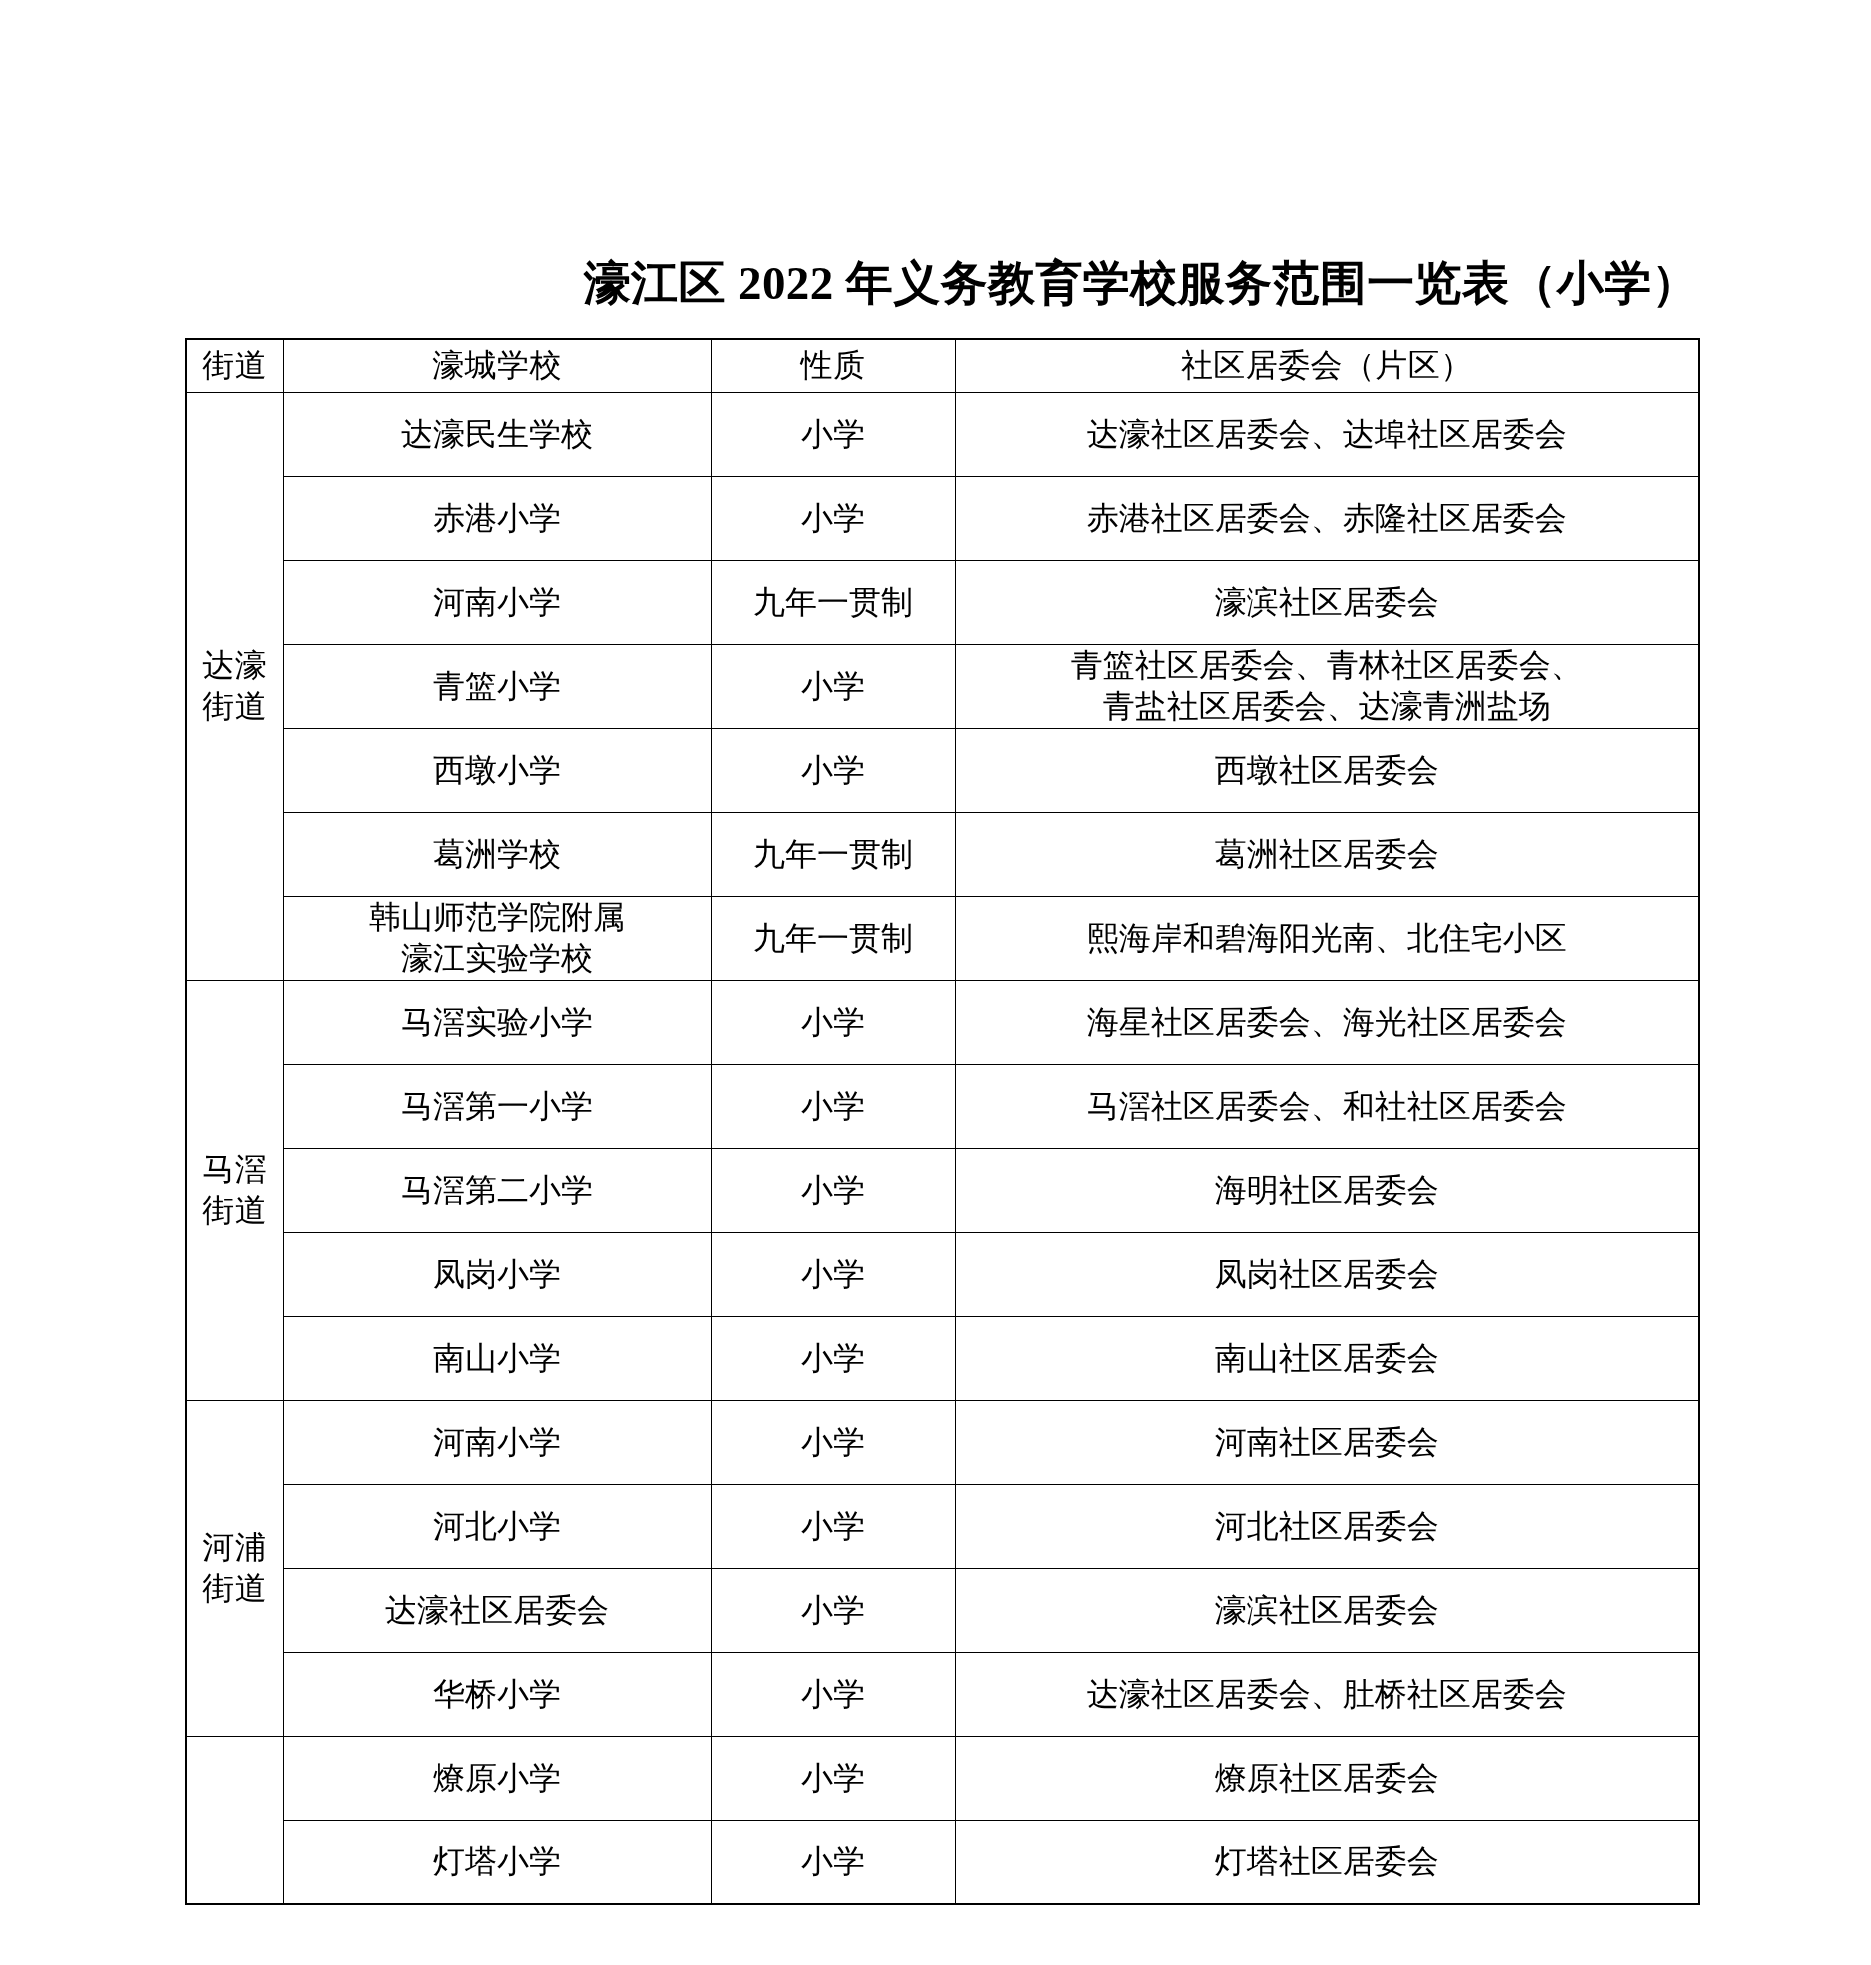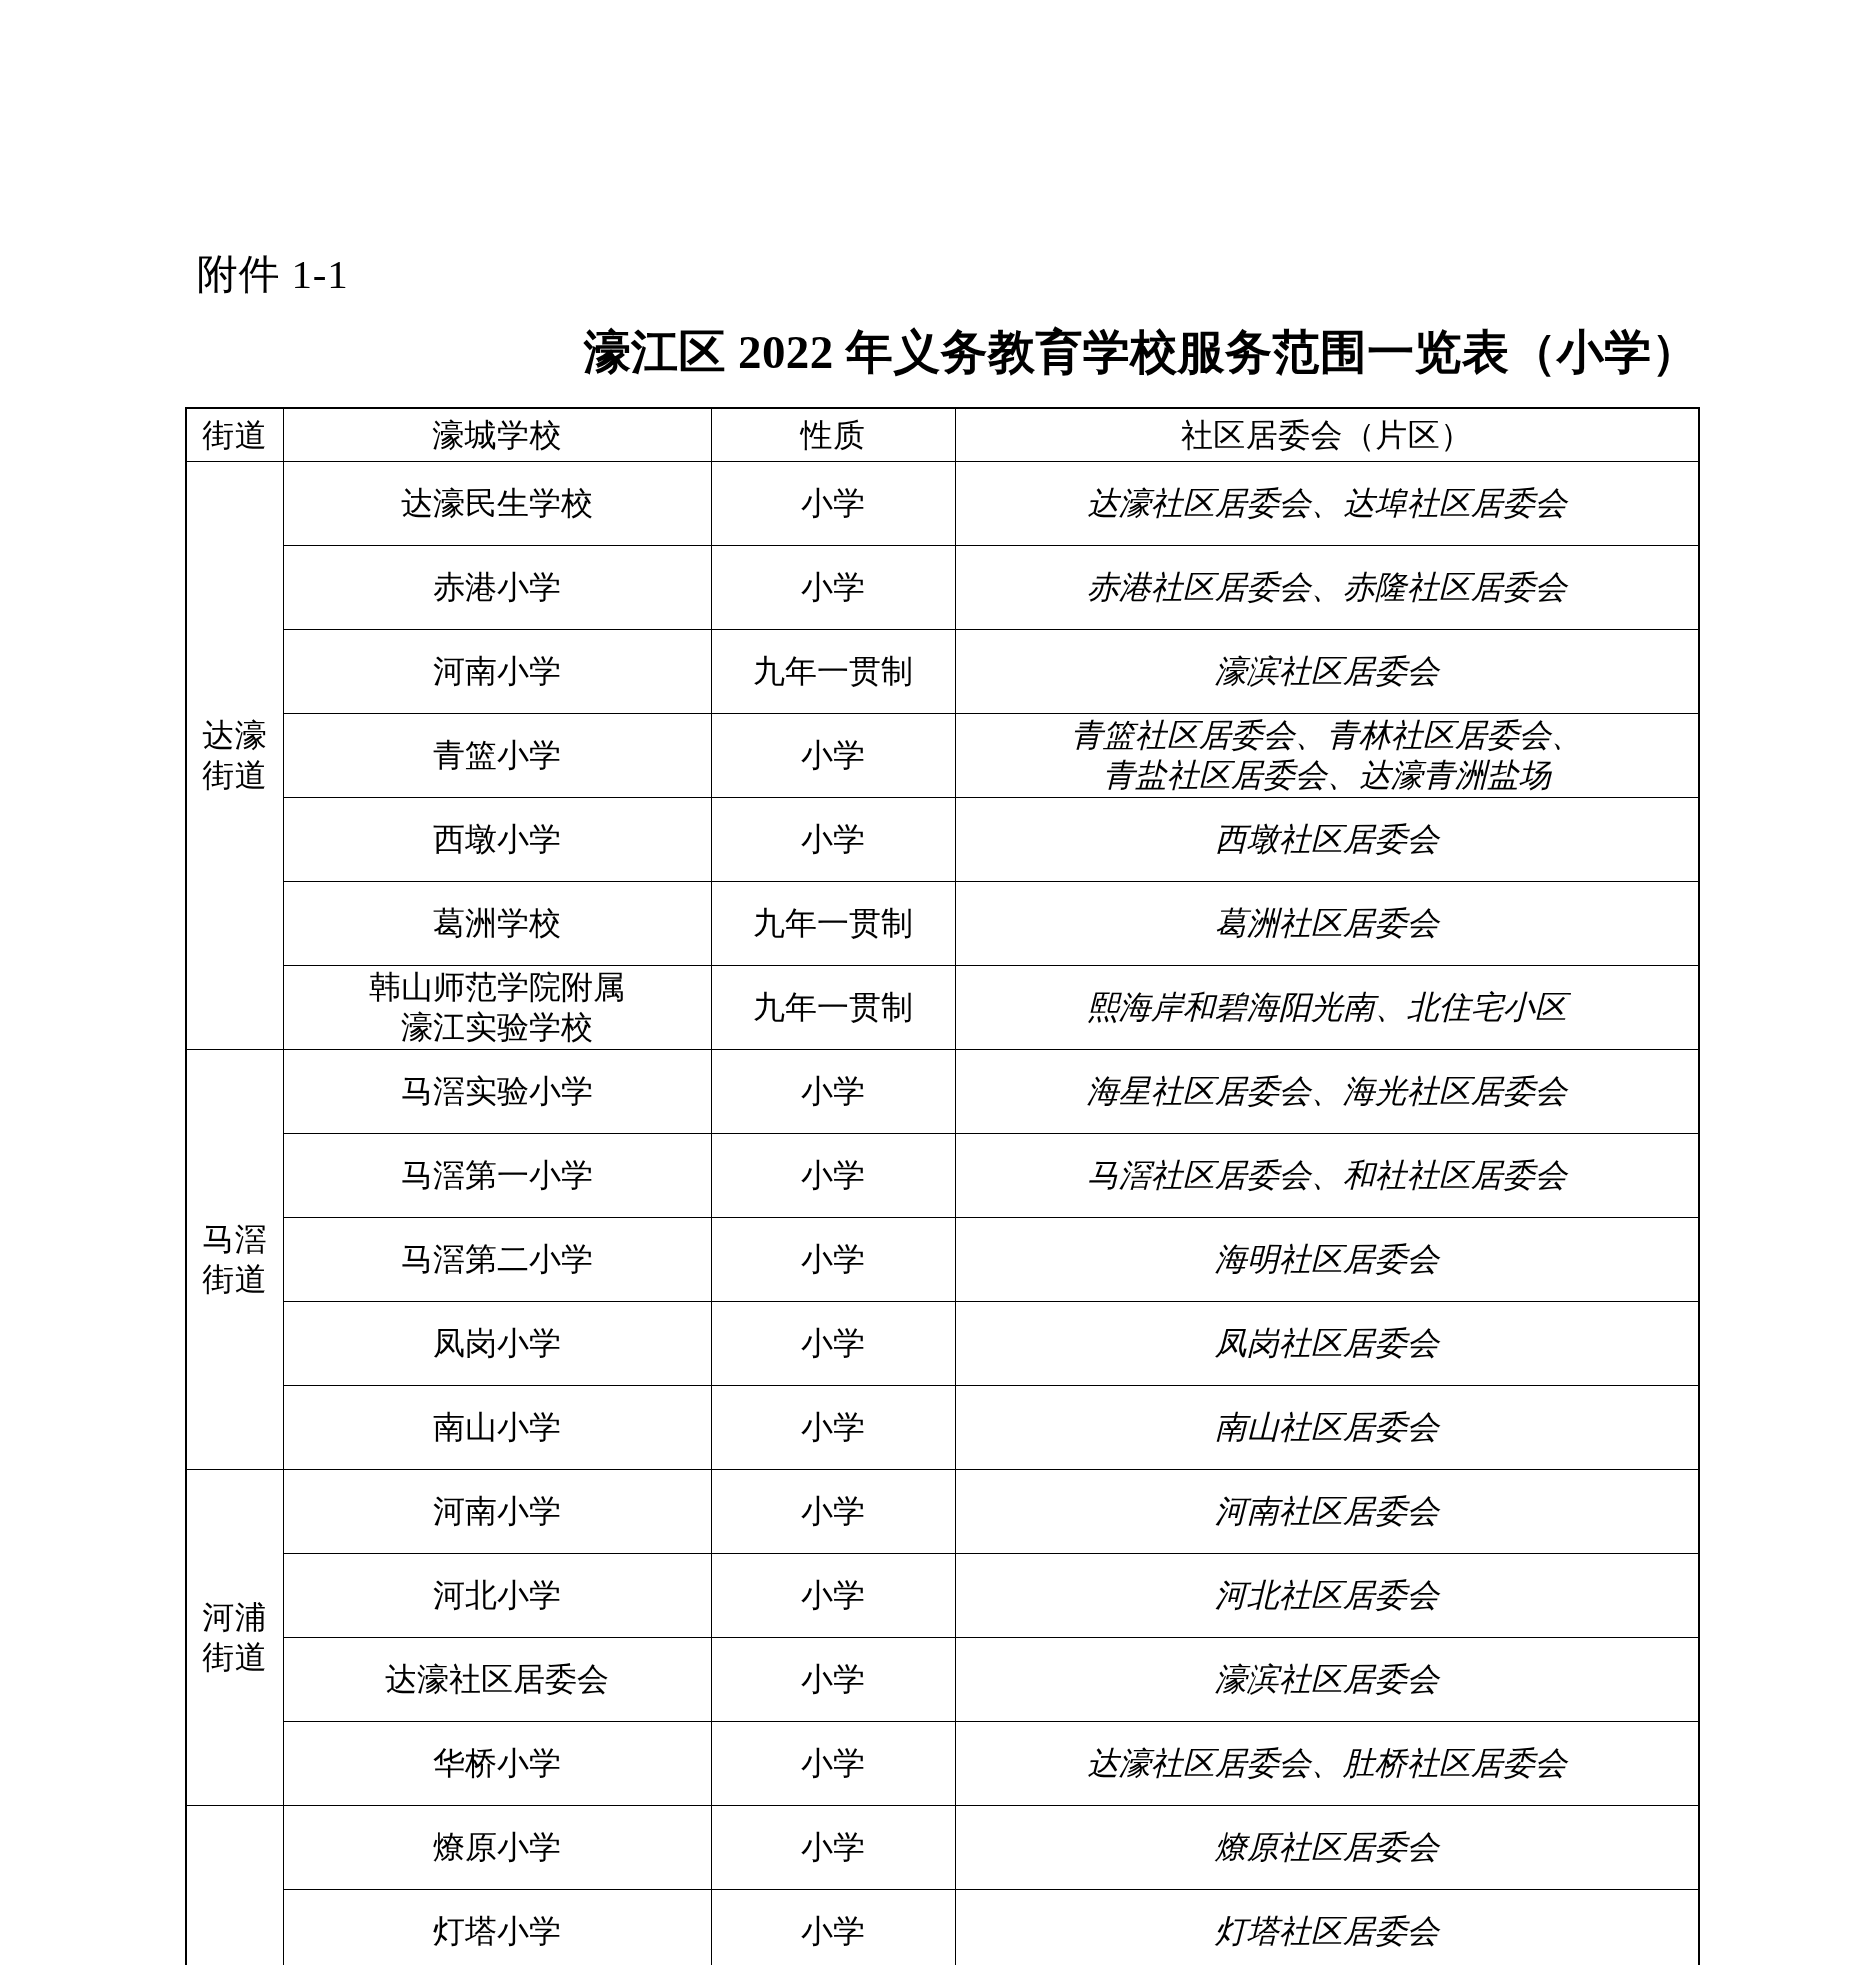--- a/index.html
+++ b/index.html
@@ -92,33 +92,32 @@
     padding: 0 2.4px;
   }
   td.street-cell .ln { display: block; white-space: nowrap; }
 
   td.school-cell .ln,
   td.community-cell .ln {
     display: block;
     white-space: nowrap;
   }
 
-  td.community-cell { letter-spacing: 0px; font-style: italic; }
+  td.community-cell { letter-spacing: 0px; }
 
   
   table.service-table { border: 2px solid #000; }
 </style>
 </head>
 <body>
 
 <div class="page">
 
   <div class="content">
 
-    <div class="attachment-label">附件 1-1</div>
 
     <h1 class="doc-title">濠江区 2022 年义务教育学校服务范围一览表（小学）</h1>
 
     <table class="service-table">
       <colgroup>
         <col class="c-street">
         <col class="c-school">
         <col class="c-nature">
         <col class="c-commty">
       </colgroup>

